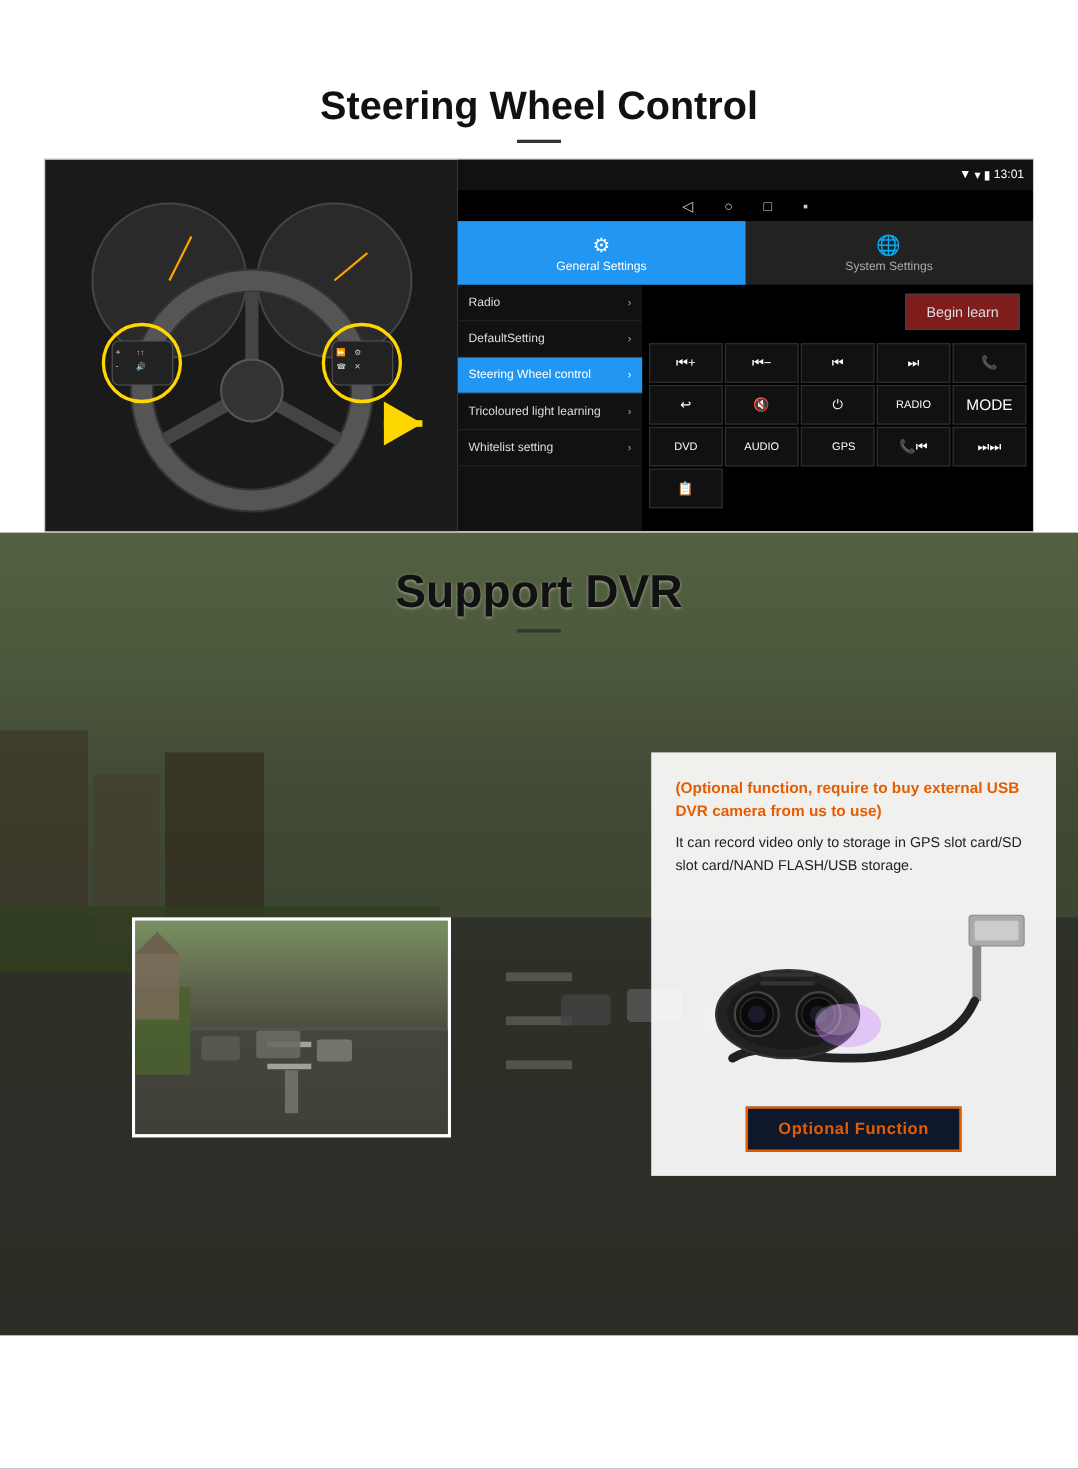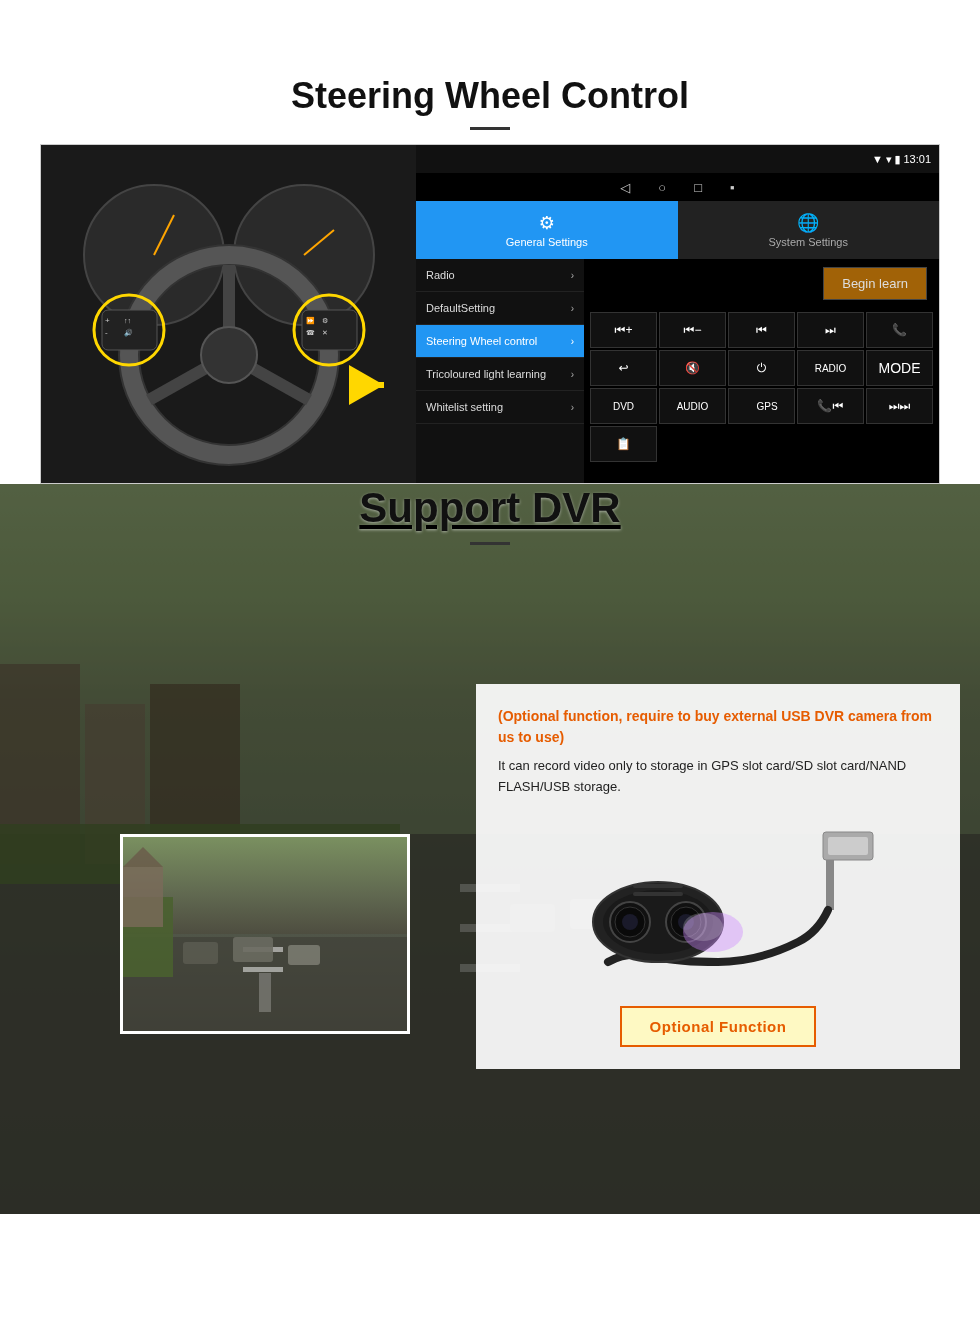--- a/index.html
+++ b/index.html
@@ -148,21 +148,21 @@
     .settings-content {
       flex: 1;
       background: #000;
       display: flex;
       flex-direction: column;
     }
     .begin-learn-row {
       padding: 8px;
     }
     .begin-learn-btn {
-      background: #a16207;
+      background: #7f1d1d;
       border: 1px solid #444;
       color: #ddd;
       padding: 8px 18px;
       font-size: 13px;
       cursor: pointer;
       float: right;
       margin-right: 4px;
     }
     .control-grid {
       display: grid;
@@ -199,42 +199,42 @@
     }
     .dvr-overlay-dark {
       position: absolute;
       top: 0; left: 0; width: 100%; height: 100%;
       background: rgba(0,0,0,0.35);
       z-index: 1;
     }
     .dvr-content {
       position: relative;
       z-index: 2;
+      padding-top: 30px;
       text-align: center;
-      text-decoration: underline;
     }
     .dvr-title {
       font-size: 42px;
       font-weight: 900;
       color: #111;
       text-shadow: 0 1px 3px rgba(255,255,255,0.5);
     }
     .dvr-title-divider {
       width: 40px;
       height: 3px;
       background: #333;
       margin: 10px auto 0 auto;
     }
 
     
     .dvr-info-box {
       position: absolute;
       right: 20px;
       top: 200px;
-      width: 484px;
+      width: 368px;
       background: rgba(255,255,255,0.92);
       padding: 22px 22px 22px 22px;
       z-index: 10;
     }
     .dvr-optional-text {
       color: #e65c00;
       font-size: 14px;
       font-weight: bold;
       line-height: 1.5;
       margin-bottom: 8px;
@@ -250,21 +250,21 @@
       height: 180px;
       display: flex;
       align-items: center;
       justify-content: center;
       margin-bottom: 14px;
     }
     .optional-function-btn {
       display: block;
       margin: 0 auto;
       border: 2px solid #e65c00;
-      background: #fef9c3;
+      background: #0f172a;
       color: #e65c00;
       font-size: 15px;
       font-weight: bold;
       padding: 10px 28px;
       cursor: pointer;
       letter-spacing: 0.5px;
     }
 
     
     .dvr-preview-img {

